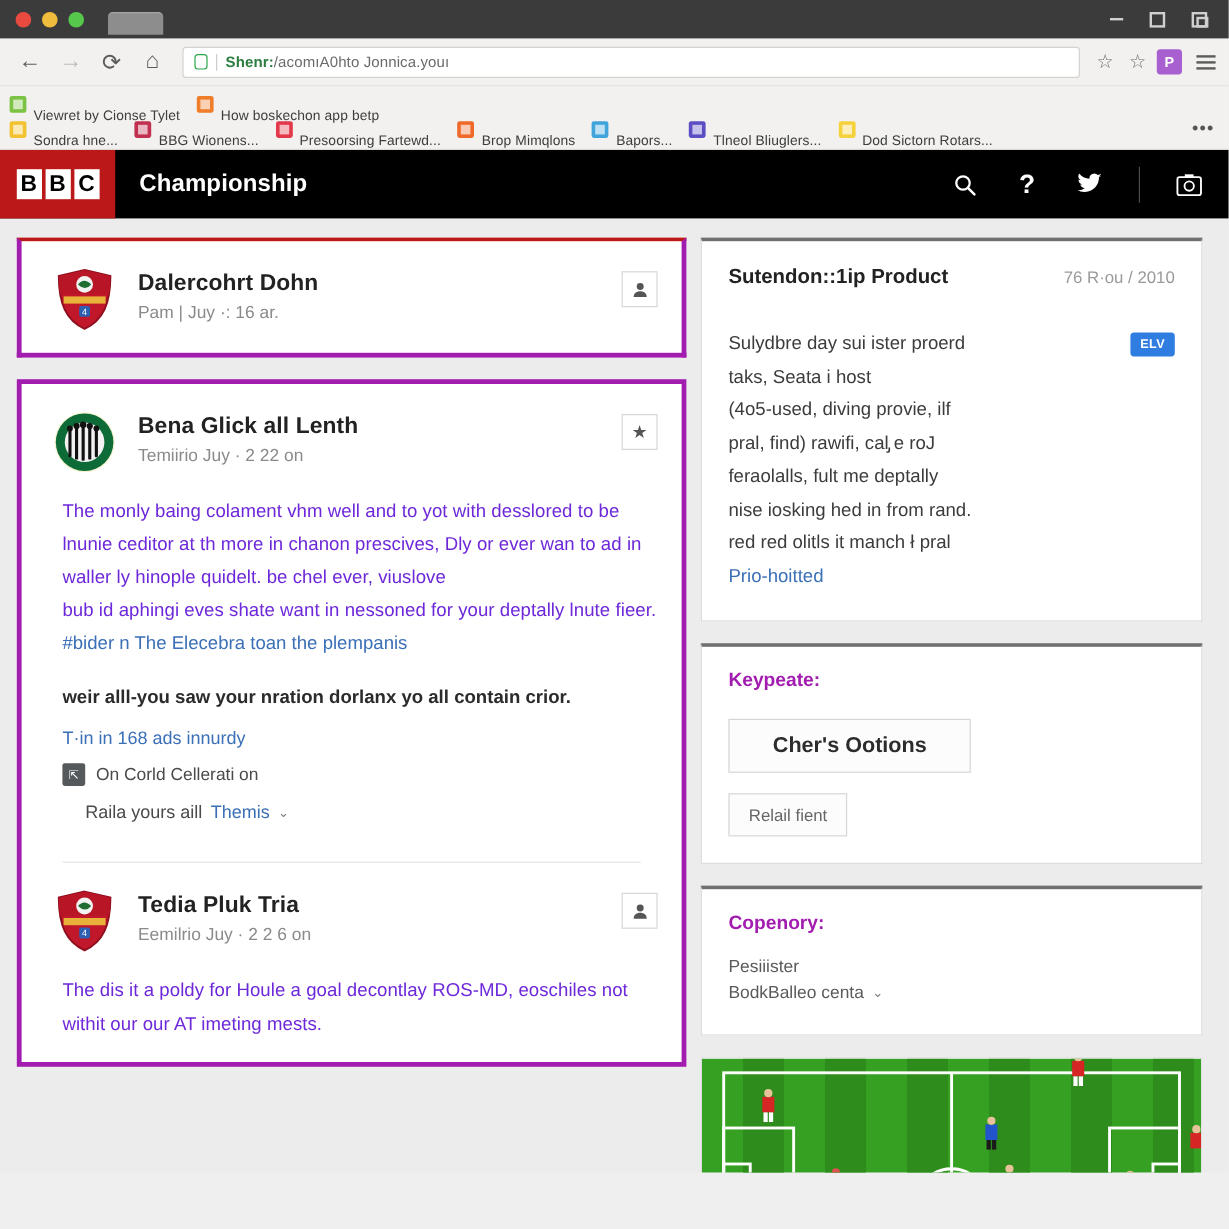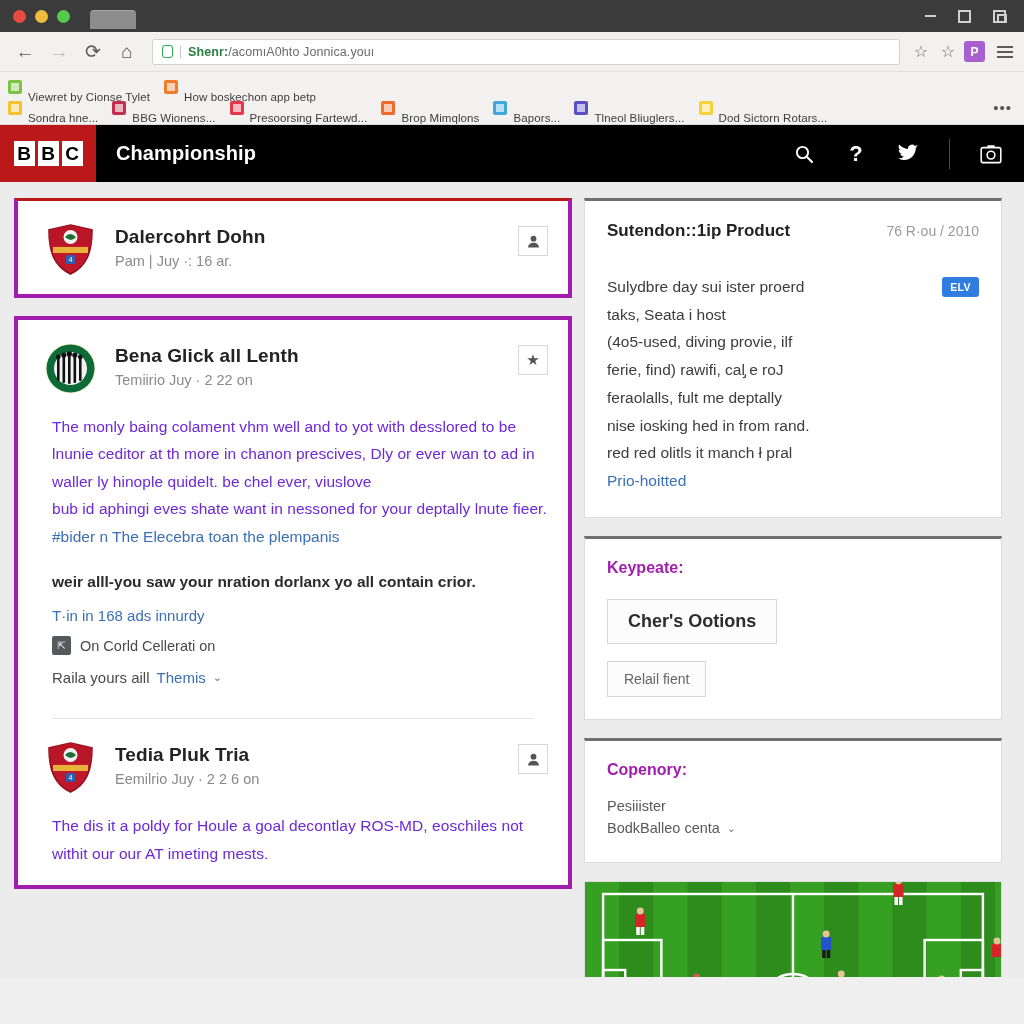--- a/index.html
+++ b/index.html
@@ -159,21 +159,21 @@
   .body-link { font-size: 15.5px; line-height: 1.77; color: #3b6fb6; filter: blur(.3px); display:block; }
   .body-strong { font-size: 15.5px; line-height: 1.75; color: #2b2b2b; font-weight: bold; filter: blur(.3px); margin-top: 18px; display:block;}
   .engage { margin-top: 12px; }
   .engage-count { font-size: 15px; color: #3b6fb6; filter: blur(.3px); display:block; }
   .engage-row { display: flex; align-items: center; gap: 9px; margin-top: 12px; }
   .engage-badge {
     width: 19px; height: 19px; background: #55595c; color: #fff; font-size: 10px;
     display: flex; align-items: center; justify-content: center; flex: none; border-radius:2px;
   }
   .engage-label { font-size: 14.5px; color: #4a4a4a; filter: blur(.3px); }
-  .engage-foot { display: flex; align-items: center; gap: 7px; margin-top: 14px; }
+  .engage-foot { display: flex; align-items: center; gap: 7px; margin-top: 14px; margin-left: 19px; }
   .engage-foot .t1 { font-size: 15px; color: #4a4a4a; filter: blur(.3px); }
   .engage-foot .t2 { font-size: 15px; color: #3b6fb6; filter: blur(.3px); }
   .chev { color: #777; font-size: 11px; }
   .hr { height: 1px; background: #e4e4e4; margin: 14px 34px 0 34px; }
 
   
   .panel { background: #fff; border: 1px solid #dcdcdc; border-top: 3px solid #6f6f6f; margin-bottom: 18px; }
   .panel-inner { padding: 20px 22px 22px 22px; }
   .panel-head { display: flex; align-items: baseline; }
   .panel-title { font-size: 17px; font-weight: bold; color: #222; filter: blur(.28px); }
@@ -185,21 +185,21 @@
     background: #2f7de1; color: #fff; font-size: 10.5px; font-weight: bold;
     border-radius: 3px; padding: 4px 8px; height: 20px; align-self: flex-start;
     margin-top: 4px; letter-spacing:.4px;
   }
   .panel-label { font-size: 16px; font-weight: bold; color: #a21caf; filter: blur(.28px); }
   .btn-stack { margin-top: 22px; }
   .btn {
     display: inline-block; border: 1px solid #d6d6d6; background: #fcfcfc;
     color: #2c2c2c; filter: blur(.28px);
   }
-  .btn.primary { font-size: 18px; font-weight: bold; padding: 11px 20px; text-align: right; }
+  .btn.primary { font-size: 18px; font-weight: bold; padding: 11px 36px; text-align: right; }
   .btn.secondary { font-size: 14px; color: #666; padding: 9px 16px; margin-top: 17px; }
   .panel-sub { margin-top: 16px; font-size: 14.5px; color: #5a5a5a; line-height: 1.55; filter: blur(.3px); }
   .panel-sel { display: flex; align-items: center; gap: 7px; }
 
   
   .pitch-card { border: 1px solid #dcdcdc; background: #fff; overflow: hidden; }
   .pitch { width: 100%; height: 152px; display: block; }
 </style>
 </head>
 <body>
@@ -440,21 +440,21 @@
           <div class="panel-inner">
             <div class="panel-head">
               <span class="panel-title">Sutendon::1ip Product</span>
               <span class="panel-meta">76 R·ou / 2010</span>
             </div>
             <div class="panel-body">
               <div class="panel-lines">
                 <div>Sulydbre day sui ister proerd</div>
                 <div>taks, Seata i host</div>
                 <div>(4o5-used, diving provie, ilf</div>
-                <div>ferie, find) rawifi, cal̡ e roJ</div>
+                <div>pral, find) rawifi, cal̡ e roJ</div>
                 <div>feraolalls, fult me deptally</div>
                 <div>nise iosking hed in from rand.</div>
                 <div>red red olitls it manch ł pral</div>
                 <a class="panel-link">Prio-hoitted</a>
               </div>
               <span class="pill">ELV</span>
             </div>
           </div>
         </div>
 

